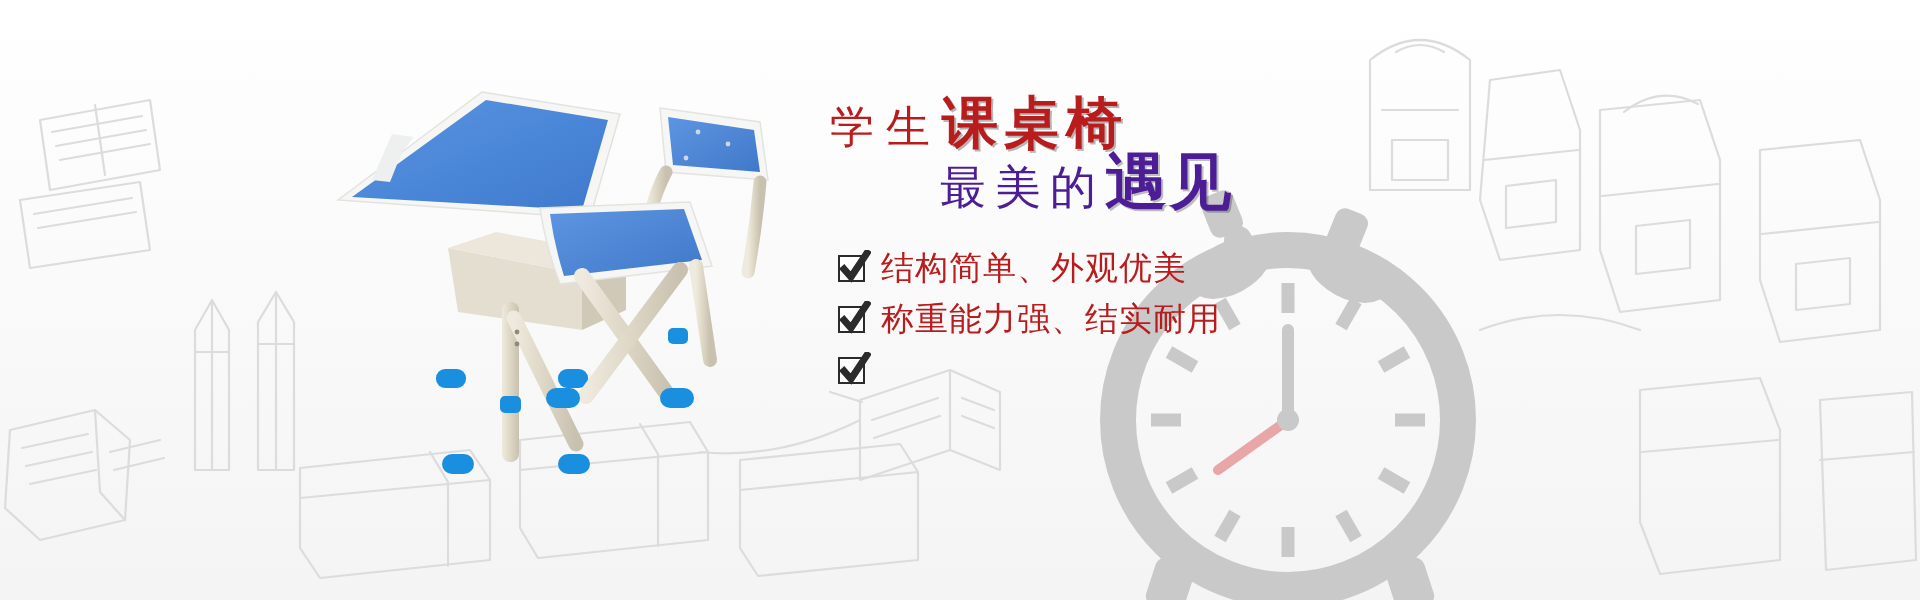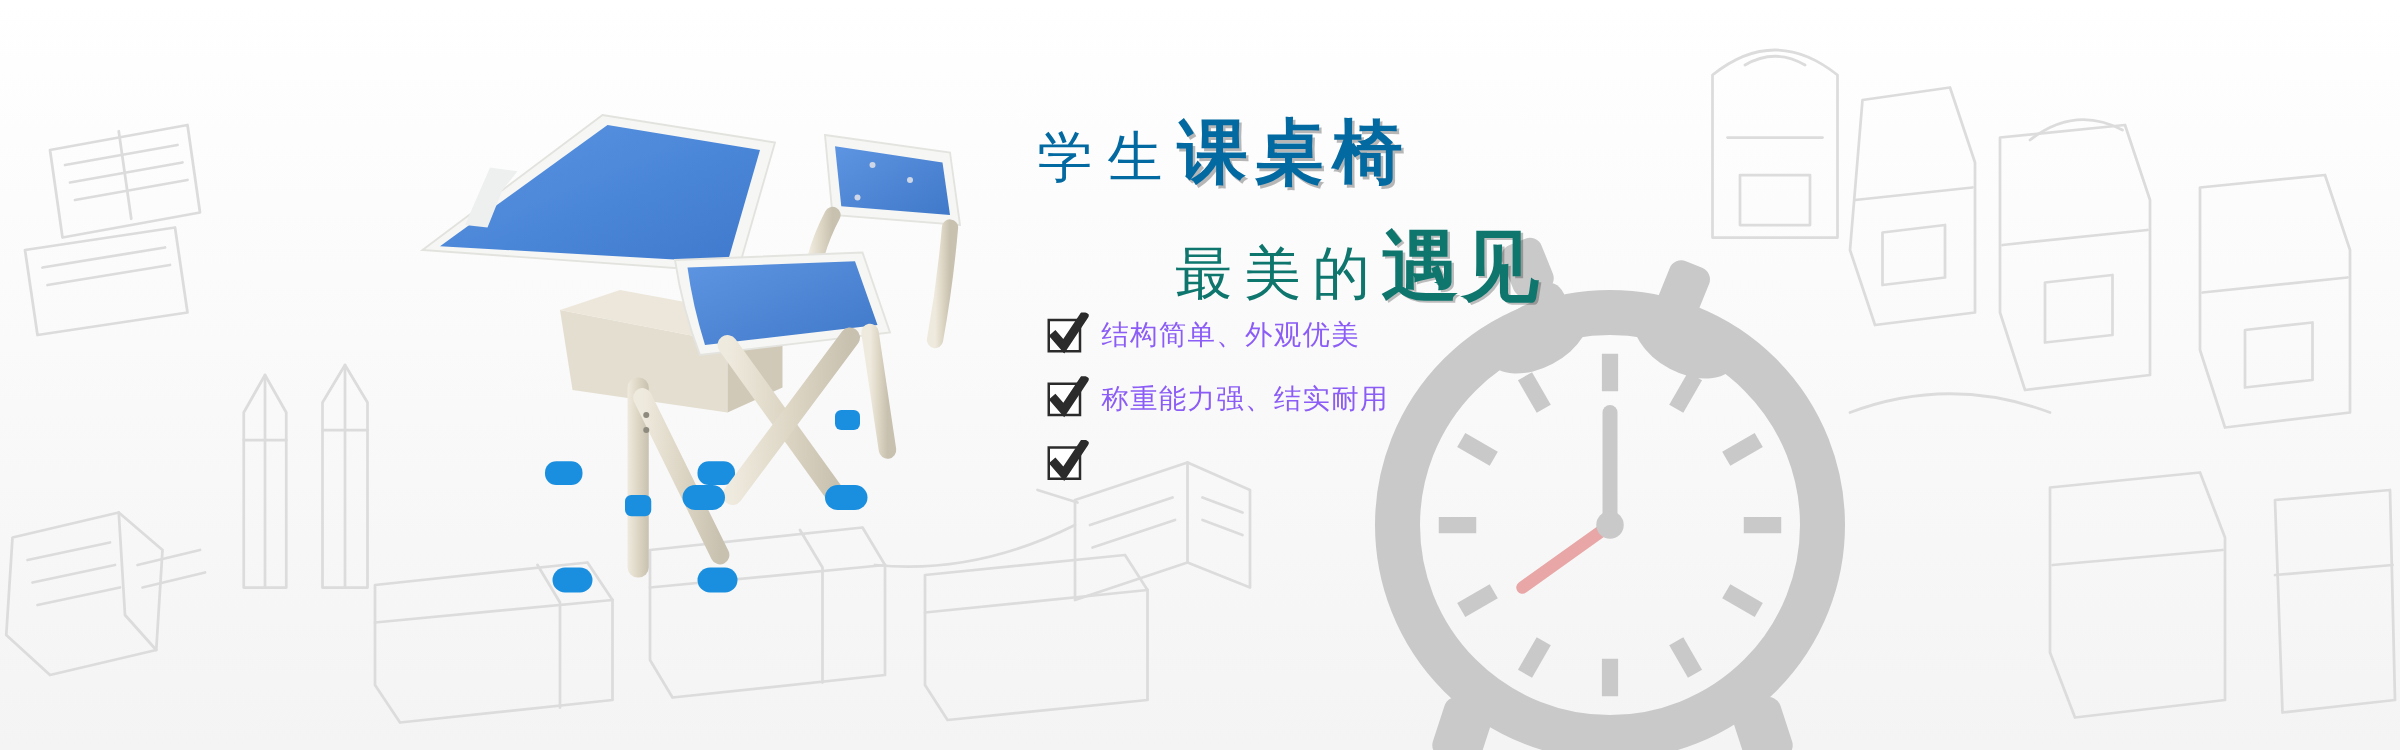--- a/index.html
+++ b/index.html
@@ -20,50 +20,50 @@
   .product{position:absolute;left:330px;top:60px;width:520px;height:470px;}
   .product svg{display:block;width:520px;height:470px;}
 
   
   .copy{position:absolute;left:820px;top:95px;width:560px;height:290px;}
 
   .headline{position:relative;height:140px;}
   .hl-line1{
     position:absolute;left:10px;top:0px;
     font-family:"Liberation Serif","DejaVu Serif",serif;
-    font-size:52px;line-height:1;color:#0369a1;letter-spacing:10px;
+    font-size:52px;line-height:1;color:#b91c1c;letter-spacing:10px;
     white-space:nowrap;
   }
   .hl-line1 .lead{font-size:44px;letter-spacing:12px;}
   .hl-line1 .emph{
     font-size:56px;font-weight:bold;letter-spacing:6px;
     text-shadow:2px 2px 0 rgba(0,0,0,.28);
   }
   .hl-line2{
-    position:absolute;left:120px;top:88px;
+    position:absolute;left:120px;top:56px;
     font-family:"Liberation Serif","DejaVu Serif",serif;
-    font-size:46px;line-height:1;color:#0f766e;letter-spacing:9px;
+    font-size:46px;line-height:1;color:#4c1d95;letter-spacing:9px;
     white-space:nowrap;
   }
   .hl-line2 .big{
     font-size:62px;font-weight:bold;letter-spacing:2px;
     font-family:"Liberation Sans","DejaVu Sans",sans-serif;
     text-shadow:2px 2px 0 rgba(0,0,0,.25);
   }
 
   
   .features{position:absolute;left:18px;top:152px;}
   .feature-row{display:flex;align-items:center;height:42px;margin-bottom:9px;}
   .check{
     width:27px;height:27px;flex:0 0 27px;margin-right:16px;position:relative;
     border:2px solid #2b2b2b;box-sizing:border-box;background:#ffffff;
   }
   .check svg{position:absolute;left:-3px;top:-7px;width:34px;height:34px;}
   .feature-text{
-    font-size:22px;color:#8b5cf6;letter-spacing:1px;white-space:nowrap;
+    font-size:33px;color:#b91c1c;letter-spacing:1px;white-space:nowrap;
     font-family:"Liberation Sans","DejaVu Sans",sans-serif;
   }
 </style>
 </head>
 <body>
 
 <div class="banner">
 
   <div class="bg-art">
     <svg viewBox="0 0 1920 600" xmlns="http://www.w3.org/2000/svg">

